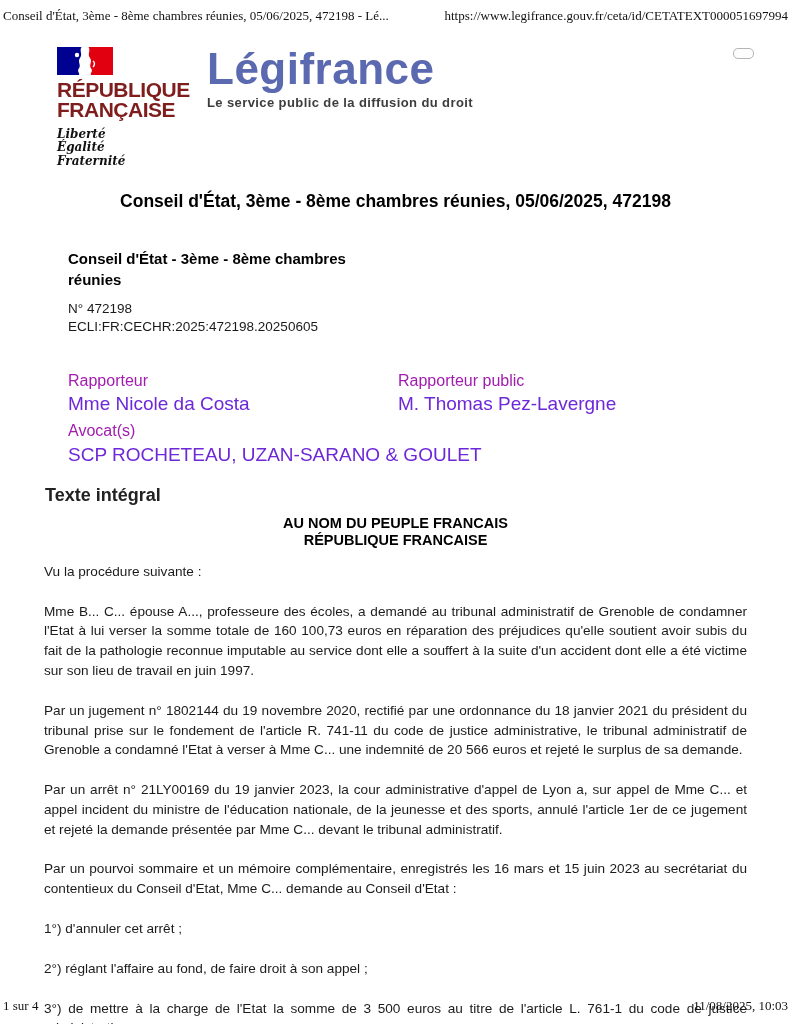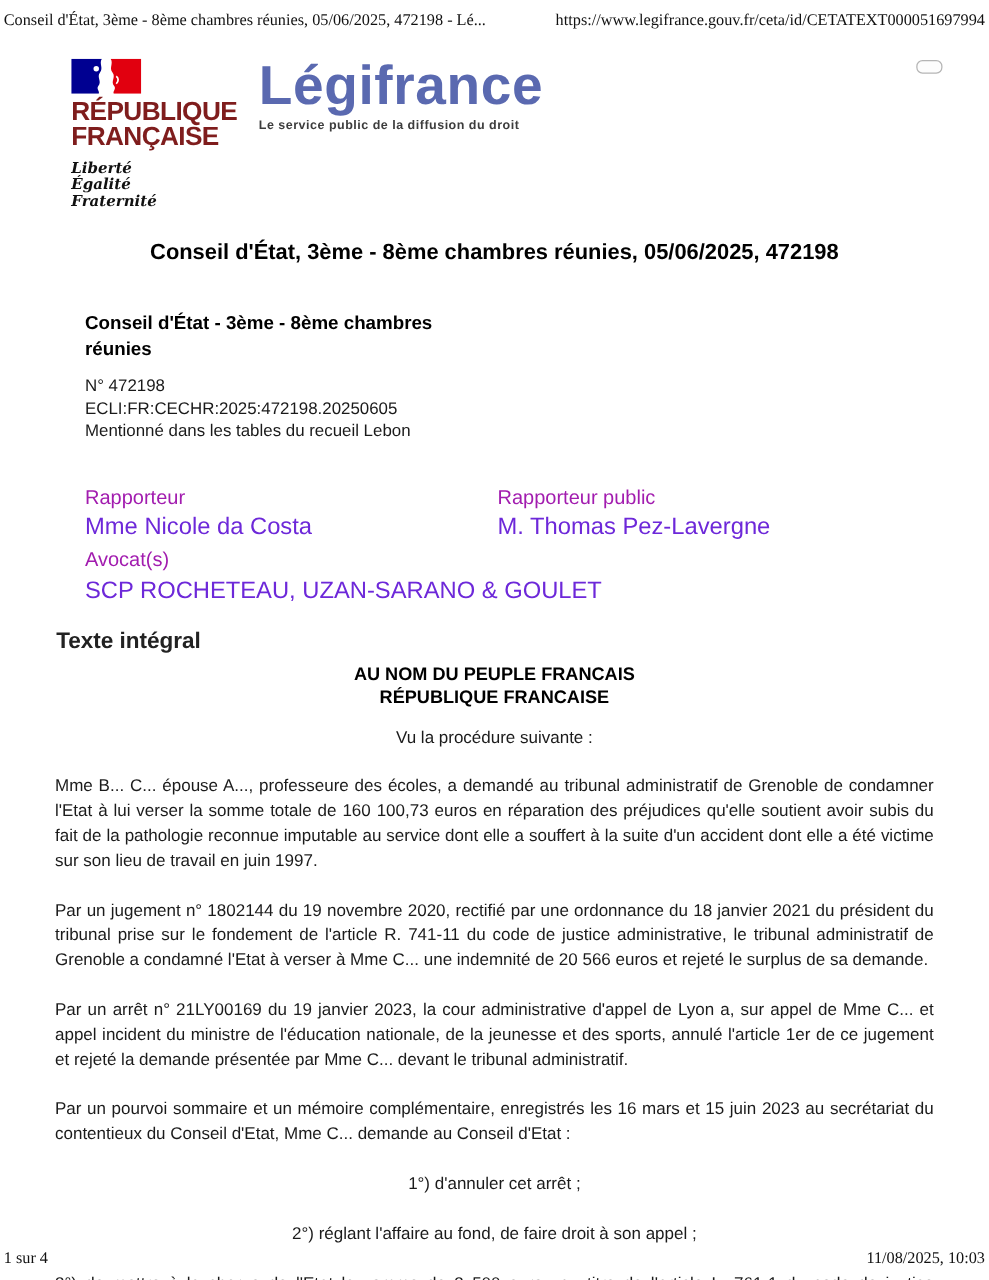--- a/index.html
+++ b/index.html
@@ -67,21 +67,21 @@
   .lf-wordmark {
     font-size: 44px;
     line-height: 1;
     font-weight: bold;
     letter-spacing: 0.5px;
     color: #5a69b0;
     font-family: "Liberation Sans", sans-serif;
   }
   .lf-tagline {
     margin-top: 4px;
-    font-size: 10px;
+    font-size: 13px;
     letter-spacing: 0.4px;
     color: #3d3d3d;
     font-weight: bold;
   }
   .mini-pill {
     position: absolute;
     right: -7px;
     top: 1px;
     width: 21px;
     height: 11px;
@@ -142,21 +142,21 @@
     color: #000;
   }
   .body-text { margin-top: 13px; }
   .body-text p {
     font-size: 13.6px;
     line-height: 19.8px;
     text-align: justify;
     color: #1b1b1b;
     margin-bottom: 20px;
   }
-  .body-text p.no-justify { text-align: center; }
+  .body-text p.no-justify { text-align: left; }
 </style>
 </head>
 <body>
 
 <div class="page">
 
   <div class="print-header">
     <span>Conseil d'État, 3ème - 8ème chambres réunies, 05/06/2025, 472198 - Lé...</span>
     <span>https://www.legifrance.gouv.fr/ceta/id/CETATEXT000051697994</span>
   </div>
@@ -190,21 +190,20 @@
 
     <h1 class="decision-title">Conseil d'État, 3ème - 8ème chambres réunies, 05/06/2025, 472198</h1>
 
     <div class="meta-section">
       <div class="meta-grid">
         <div class="meta-court">Conseil d'État - 3ème - 8ème chambres réunies</div>
       </div>
       <div class="meta-ids">
         <div>N° 472198</div>
         <div>ECLI:FR:CECHR:2025:472198.20250605</div>
-        <div>Mentionné dans les tables du recueil Lebon</div>
       </div>
     </div>
 
     <div class="people-section">
       <div class="people-grid">
         <div class="people-col-left">
           <div class="role-label">Rapporteur</div>
           <div class="role-value">Mme Nicole da Costa</div>
         </div>
         <div>

